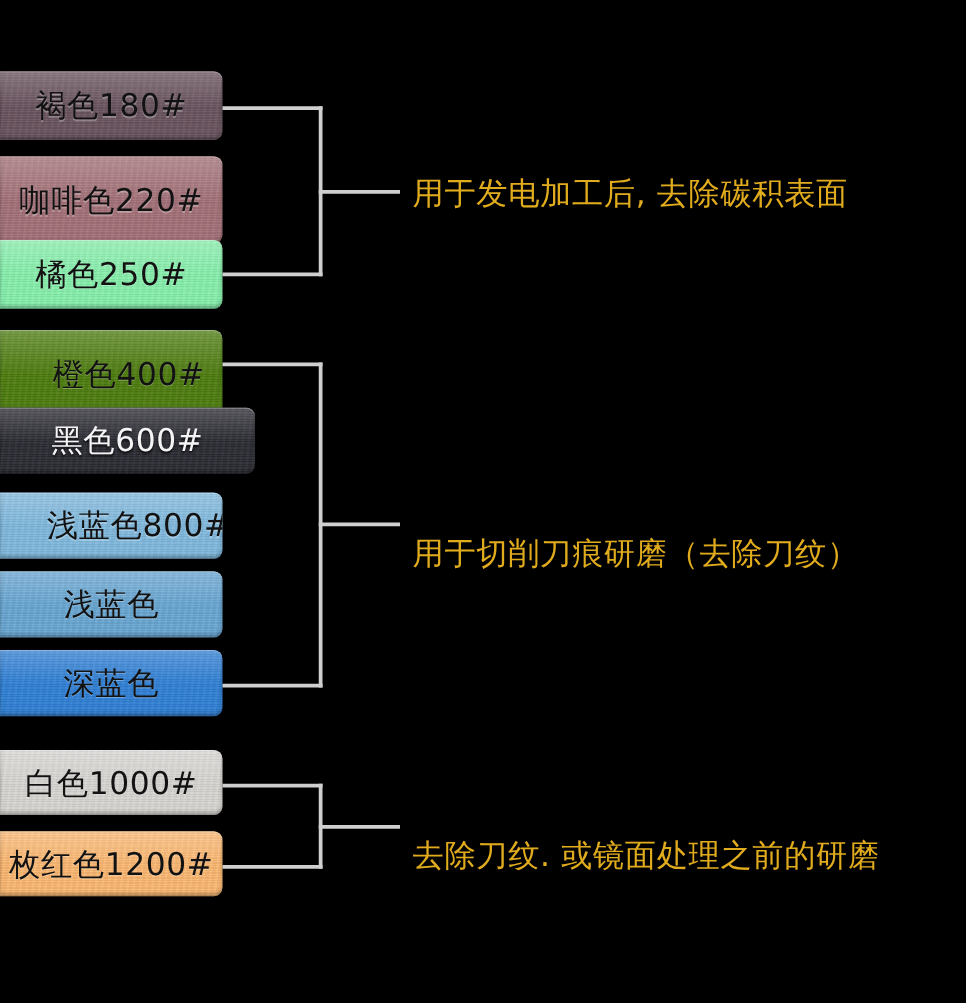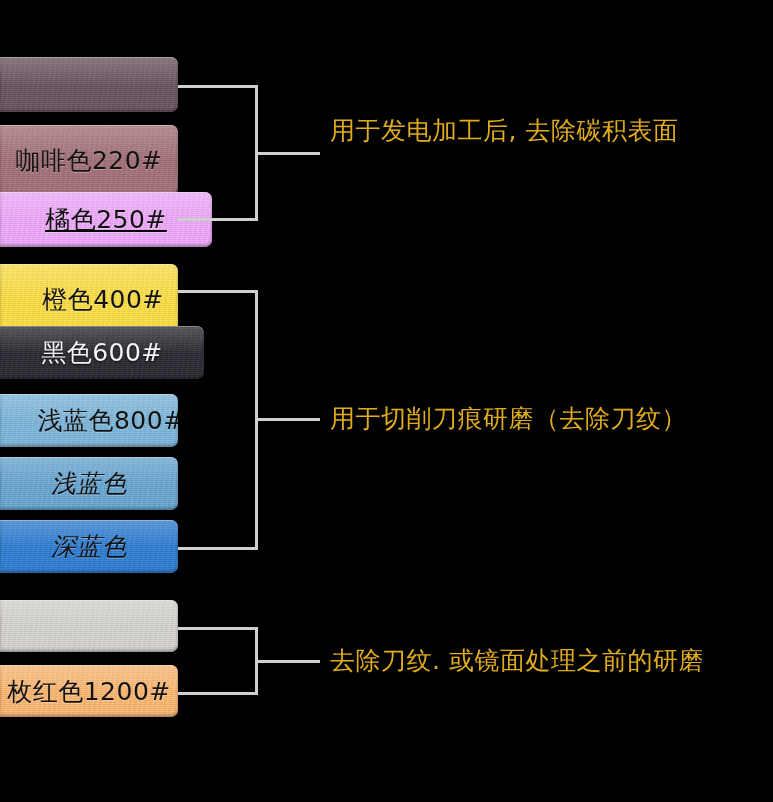--- a/index.html
+++ b/index.html
@@ -56,70 +56,73 @@
 
   
   .note{
     position:absolute;
     color:#e0ac1d;
     font-size:25px;
     line-height:38px;
     letter-spacing:.5px;
     white-space:nowrap;
     font-family:"DejaVu Sans","Liberation Sans",sans-serif;
+    margin-top:24px;
   }
   .note div{white-space:nowrap;}
 </style>
 </head>
 <body>
 
 <div id="stage">
   <div id="bars-layer">
       <div class="bar" style="top: 57px; height: 55px; width: 178px; background: rgb(107, 85, 96);">
         <span class="grain"></span>
         <span class="sheen"></span>
+        <span class="bar-label lbl-dark">褐色180#</span>
       </div>
       <div class="bar" style="top: 125px; height: 70px; width: 178px; background: rgb(165, 115, 122);">
         <span class="grain"></span>
         <span class="sheen"></span>
         <span class="bar-label lbl-dark">咖啡色220#</span>
       </div>
-      <div class="bar" style="top: 192px; height: 55px; width: 212px; background: #f0abfc; text-decoration: underline;">
+      <div class="bar" style="top: 192px; height: 55px; width: 178px; background: #86efac;">
         <span class="grain"></span>
         <span class="sheen"></span>
         <span class="bar-label lbl-dark">橘色250#</span>
       </div>
-      <div class="bar" style="top: 264px; height: 70px; width: 178px; background: #fde047; padding-left: 28px;">
+      <div class="bar" style="top: 264px; height: 70px; width: 178px; background: #4d7c0f; padding-left: 28px;">
         <span class="grain"></span>
         <span class="sheen"></span>
         <span class="bar-label lbl-dark">橙色400#</span>
       </div>
       <div class="bar" style="top: 326px; height: 53px; width: 204px; background: rgb(42, 42, 50);">
         <span class="grain"></span>
         <span class="sheen"></span>
         <span class="bar-label lbl-light">黑色600#</span>
       </div>
       <div class="bar" style="top: 394px; height: 53px; width: 178px; background: rgb(127, 184, 221); padding-left: 44px;">
         <span class="grain"></span>
         <span class="sheen"></span>
         <span class="bar-label lbl-dark">浅蓝色800#</span>
       </div>
-      <div class="bar" style="top: 457px; height: 53px; width: 178px; background: rgb(106, 168, 212); font-style: italic;">
+      <div class="bar" style="top: 457px; height: 53px; width: 178px; background: rgb(106, 168, 212);">
         <span class="grain"></span>
         <span class="sheen"></span>
         <span class="bar-label lbl-dark">浅蓝色</span>
       </div>
-      <div class="bar" style="top: 520px; height: 53px; width: 178px; background: rgb(47, 127, 212); font-style: italic;">
+      <div class="bar" style="top: 520px; height: 53px; width: 178px; background: rgb(47, 127, 212);">
         <span class="grain"></span>
         <span class="sheen"></span>
         <span class="bar-label lbl-dark">深蓝色</span>
       </div>
       <div class="bar" style="top: 600px; height: 52px; width: 178px; background: rgb(216, 213, 210);">
         <span class="grain"></span>
         <span class="sheen"></span>
+        <span class="bar-label lbl-dark">白色1000#</span>
       </div>
       <div class="bar" style="top: 665px; height: 52px; width: 178px; background: #fdba74;">
         <span class="grain"></span>
         <span class="sheen"></span>
         <span class="bar-label lbl-dark">枚红色1200#</span>
       </div>
     </div>
   <div id="brackets-layer">
       <div class="bracket" style="left: 0px; top: 0px; width: 773px; height: 802px; pointer-events: none;">
         <span class="h-top" style="left: 178px; top: 85px; width: 80px;"></span>

